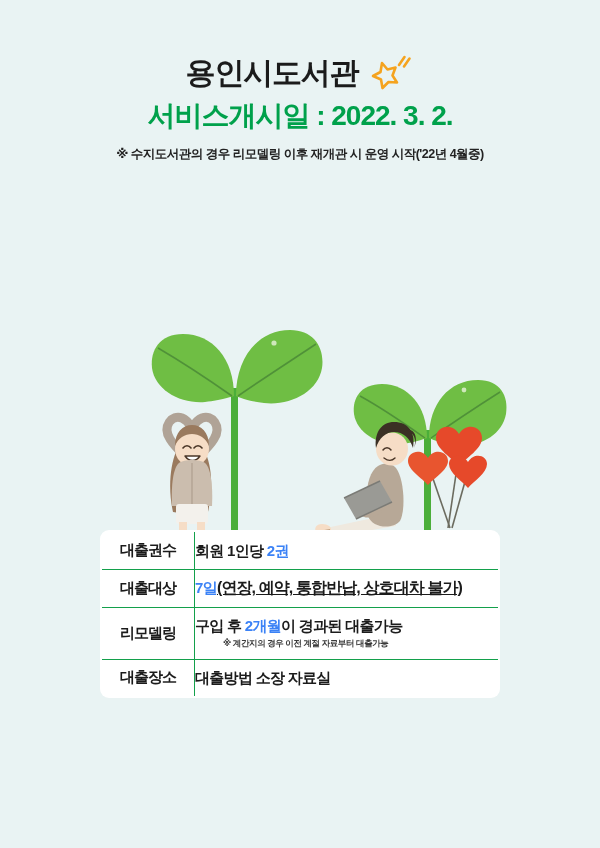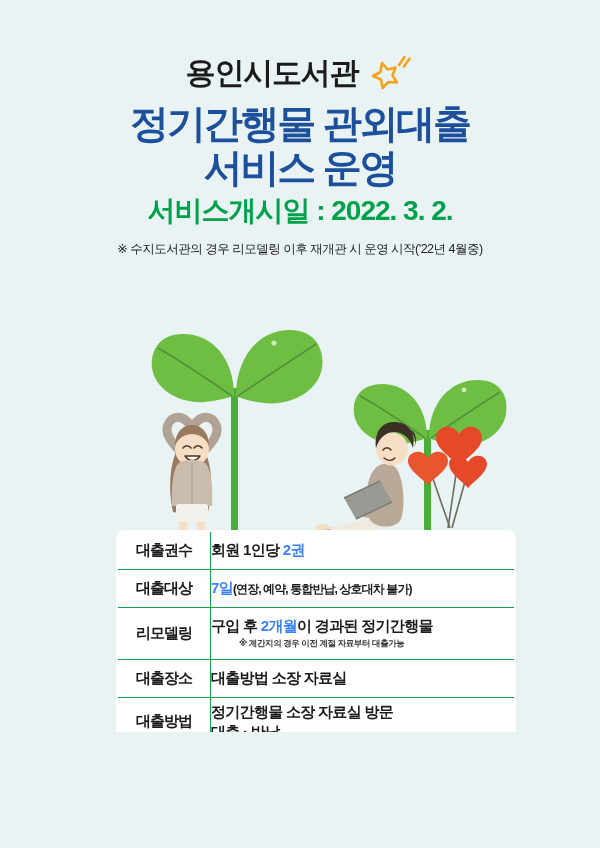--- a/index.html
+++ b/index.html
@@ -71,39 +71,39 @@
     font-size: 28px;
     font-weight: 700;
     color: #00a14b;
     letter-spacing: -1px;
     line-height: 1;
   }
 
   .note {
     margin-top: 16px;
     font-size: 12.5px;
-    font-weight: 400;
+    font-weight: 700;
     color: #222;
     letter-spacing: -0.5px;
   }
 
   
   .illustration {
     position: absolute;
     left: 0;
     top: 318px;
     width: 600px;
     height: 225px;
   }
   .illustration svg { display: block; }
 
   
   .info-table-wrap {
     position: absolute;
-    left: 116px;
+    left: 100px;
     top: 530px;
     width: 400px;
   }
   table.info-table {
     width: 400px;
     border-collapse: collapse;
     background: #ffffff;
     border: 2.5px solid #13a04b;
     border-radius: 9px;
     overflow: hidden;
@@ -136,22 +136,23 @@
     line-height: 1.32;
   }
   .row-h1 { height: 38px; }
   .row-h2 { height: 38px; }
   .row-h3 { height: 52px; }
   .row-h4 { height: 38px; }
   .row-h5 { height: 50px; }
 
   .hl { color: #3b82f6; }
   .small-paren {
-    font-size: 12px;
+    font-size: 16px;
     letter-spacing: -0.9px;
+    text-decoration: underline;
   }
   .sub-note {
     display: block;
     font-size: 8.5px;
     font-weight: 700;
     color: #3a3a3a;
     letter-spacing: -0.4px;
     margin-top: 2px;
     margin-left: 28px;
   }
@@ -188,24 +189,20 @@
       <span class="brand-title">용인시도서관</span>
       <span class="star-icon">
         <svg width="46" height="40" viewBox="0 0 46 40">
           <path d="M14 10 L19.5 16.5 L27.5 14.5 L24.5 22.5 L29 29.5 L20.5 29 L14.5 35 L13 26.5 L5 23 L12.5 19 Z" fill="none" stroke="#f5a31e" stroke-width="2.6" stroke-linejoin="round"></path>
           <path d="M31 12 L36.5 4" fill="none" stroke="#f5a31e" stroke-width="2.6" stroke-linecap="round"></path>
           <path d="M36 13.5 L41.5 5.5" fill="none" stroke="#f5a31e" stroke-width="2.6" stroke-linecap="round"></path>
         </svg>
       </span>
     </div>
 
-    <div class="main-title">
-      <span class="line1">정기간행물 관외대출</span>
-      <span class="line2">서비스 운영</span>
-    </div>
 
     <div class="start-date">서비스개시일 : 2022. 3. 2.</div>
 
     <div class="note">※ 수지도서관의 경우 리모델링 이후 재개관 시 운영 시작('22년 4월중)</div>
   </div>
 
   <div class="illustration">
     <svg width="600" height="225" viewBox="0 0 600 225">
 
       <g>
@@ -297,39 +294,32 @@
         <tr class="row-h2">
           <td class="label-cell">대출대상</td>
           <td class="value-cell">
             <span></span><span class="hl">7일</span><span class="small-paren">(연장, 예약, 통합반납, 상호대차 불가)</span>
           </td>
         </tr>
 
         <tr class="row-h3">
           <td class="label-cell">리모델링</td>
           <td class="value-cell">
-            <span>구입 후 </span><span class="hl">2개월</span><span>이 경과된 정기간행물</span>
+            <span>구입 후 </span><span class="hl">2개월</span><span>이 경과된 대출가능</span>
             <span class="sub-note">※ 계간지의 경우 이전 계절 자료부터 대출가능</span>
           </td>
         </tr>
 
         <tr class="row-h4">
           <td class="label-cell">대출장소</td>
           <td class="value-cell">
             <span>대출방법 소장 자료실</span>
           </td>
         </tr>
 
-        <tr class="row-h5">
-          <td class="label-cell">대출방법</td>
-          <td class="value-cell">
-            <span class="value-line">정기간행물 소장 자료실 방문</span>
-            <span class="value-line">대출 · 반납</span>
-          </td>
-        </tr>
       </tbody>
     </table>
   </div>
 
   <div class="footer">
     <span class="logo-mark">
       <svg width="42" height="40" viewBox="0 0 42 40">
         <ellipse cx="21" cy="20" rx="11.5" ry="16" fill="#1b3d80"></ellipse>
         <path d="M8 32 C2 24 3 12 11 6 C16 2 22 2 26 4" fill="none" stroke="#1f7fc4" stroke-width="3.2" stroke-linecap="round"></path>
         <path d="M34 8 C40 16 39 28 31 34 C26 38 20 38 16 36" fill="none" stroke="#f08a20" stroke-width="3.2" stroke-linecap="round"></path>

